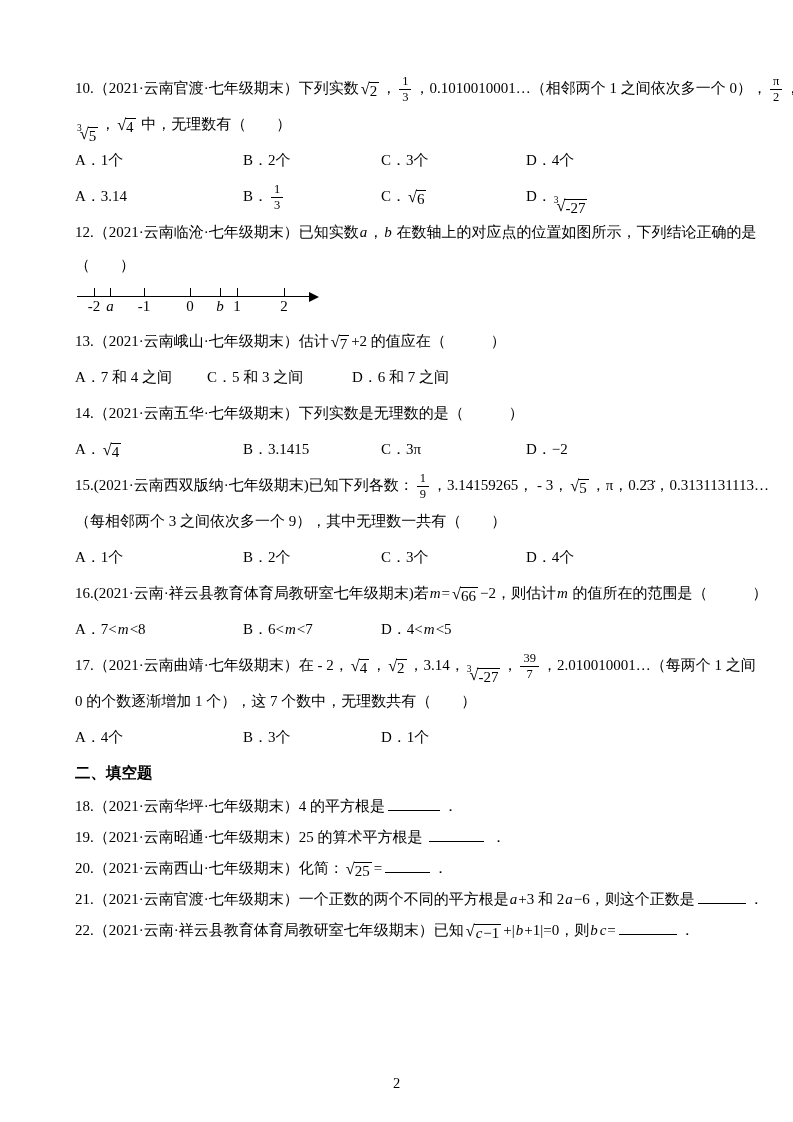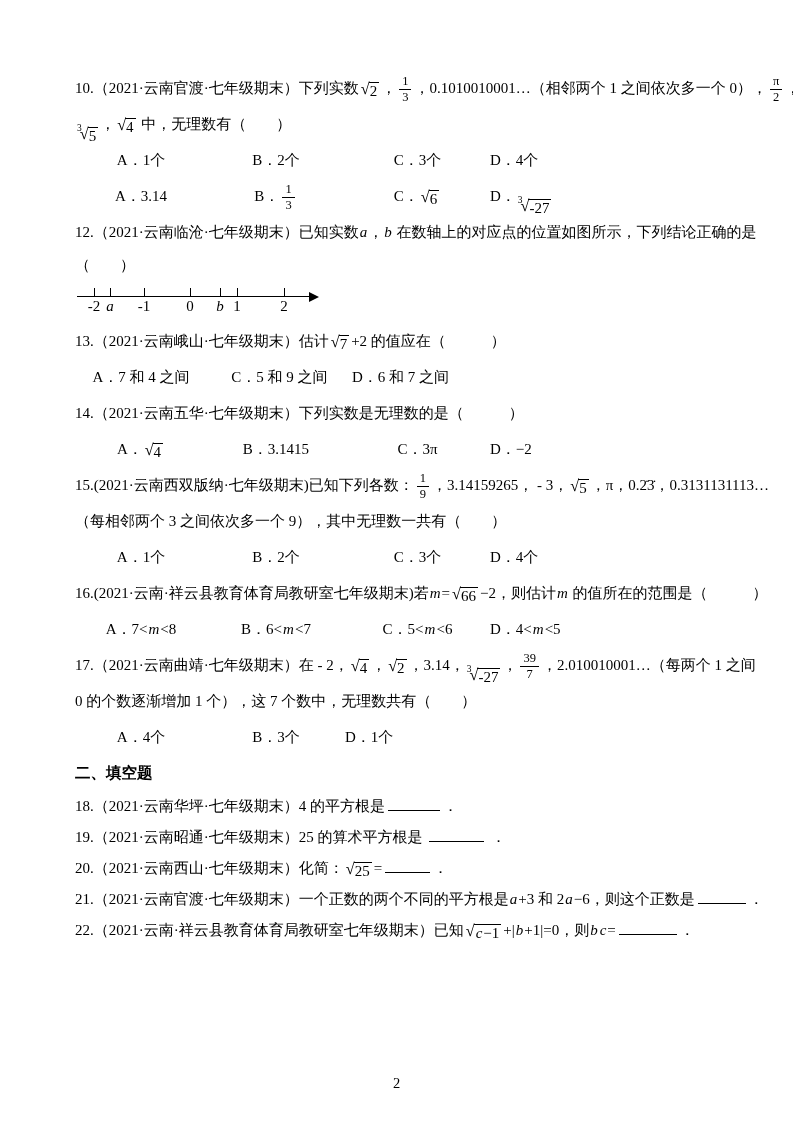--- a/index.html
+++ b/index.html
@@ -7,23 +7,23 @@
   body {
     width: 793px; height: 1122px;
     background: #ffffff; color: #000000;
     position: relative; overflow: hidden;
     font-family: "Liberation Serif", "DejaVu Serif", serif;
     font-size: 15px;
   }
   .content { padding: 70px 30px 0 75px; }
   .line { height: 36px; line-height: 36px; white-space: nowrap; }
   .line.short { height: 31px; line-height: 31px; }
-  .options { display: flex; text-align: center; }
+  .options { display: flex; }
   .opt { display: block; white-space: nowrap; }
-  .col-a { width: 132px; } .col-b { width: 138px; } .col-c { width: 145px; }
+  .col-a { width: 132px; } .col-b { width: 138px; margin-left: 36px; } .col-c { width: 145px; }
   .section-title {
     font-family: Liberation Serif, serif;
     font-weight: bold; font-size: 15.5px;
   }
   .var { font-style: italic; padding: 0 1px; font-family: "Liberation Serif", serif; }
   
   .sqrt { display: inline-flex; align-items: flex-start; line-height: 1.1; margin: 0 2px; vertical-align: -2px; }
   .sqrt .radical { line-height: 1; font-size: 1.08em; transform: translateY(-1px); }
   .sqrt .radicand { line-height: 1.15; border-top: 1.3px solid #000; padding: 0 2px 0 1px; margin-left: -1px; }
   .root-index { font-size: 9.5px; line-height: 1; margin: -3px -2px 0 0; }
@@ -115,21 +115,21 @@
         <span class="nl-label" style="left:207px">2</span>
       </div>
     </div>
 
     <div class="line">13.（2021·云南峨山·七年级期末）估计<span class="sqrt">
           <span class="radical">√</span>
           <span class="radicand">7</span>
         </span>+2 的值应在（　　　）</div>
     <div class="line options">
       <span class="opt col-a">A．7 和 4 之间</span>
-      <span class="opt col-c">C．5 和 9 之间</span>
+      <span class="opt col-c">C．5 和 3 之间</span>
       <span class="opt">D．6 和 7 之间</span>
     </div>
 
     <div class="line">14.（2021·云南五华·七年级期末）下列实数是无理数的是（　　　）</div>
     <div class="line options">
       <span class="opt col-a">A．<span class="sqrt">
             <span class="radical">√</span>
             <span class="radicand">4</span>
           </span></span>
       <span class="opt col-b">B．3.1415</span>
@@ -152,21 +152,20 @@
       <span class="opt">D．4个</span>
     </div>
 
     <div class="line">16.(2021·云南·祥云县教育体育局教研室七年级期末)若<span class="var">m</span>=<span class="sqrt">
           <span class="radical">√</span>
           <span class="radicand">66</span>
         </span>−2，则估计<span class="var">m</span> 的值所在的范围是（　　　）</div>
     <div class="line options">
       <span class="opt col-a">A．7&lt;<span class="var">m</span>&lt;8</span>
       <span class="opt col-b">B．6&lt;<span class="var">m</span>&lt;7</span>
-      <span class="opt col-c">C．5&lt;<span class="var">m</span>&lt;6</span>
       <span class="opt">D．4&lt;<span class="var">m</span>&lt;5</span>
     </div>
 
     <div class="line">17.（2021·云南曲靖·七年级期末）在 - 2，<span class="sqrt">
           <span class="radical">√</span>
           <span class="radicand">4</span>
         </span>，<span class="sqrt">
           <span class="radical">√</span>
           <span class="radicand">2</span>
         </span>，3.14，<span class="sqrt">

